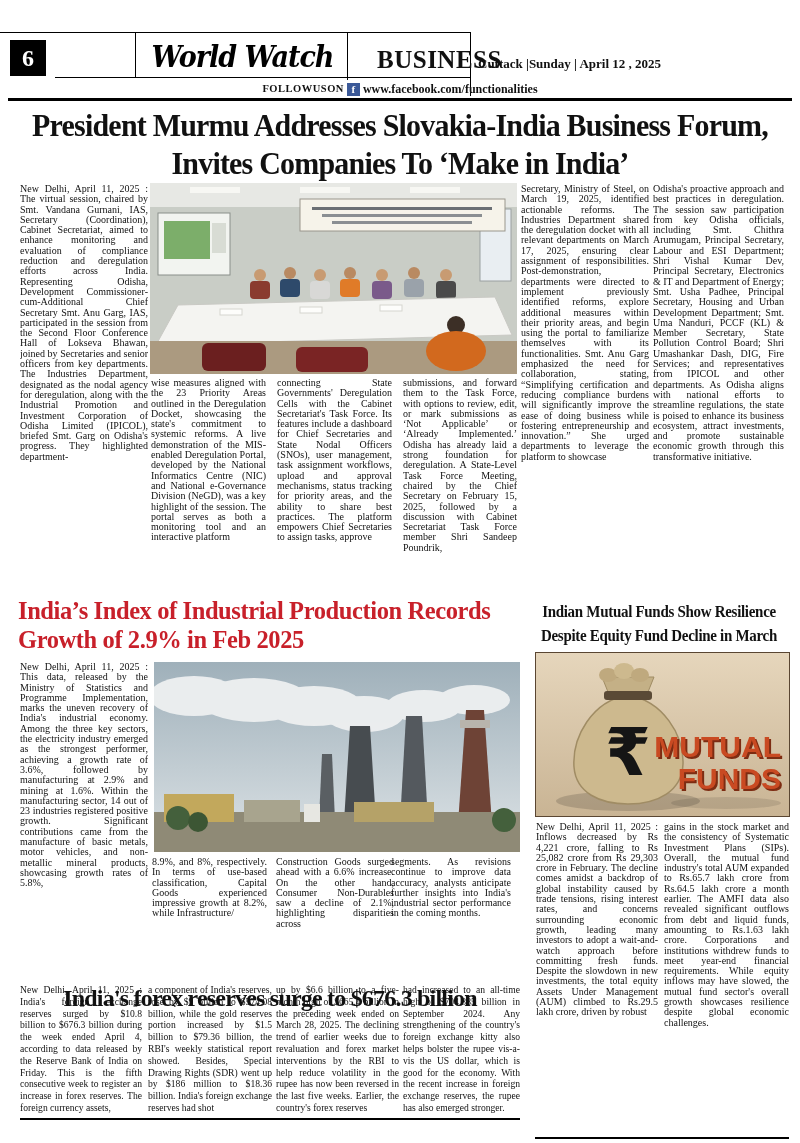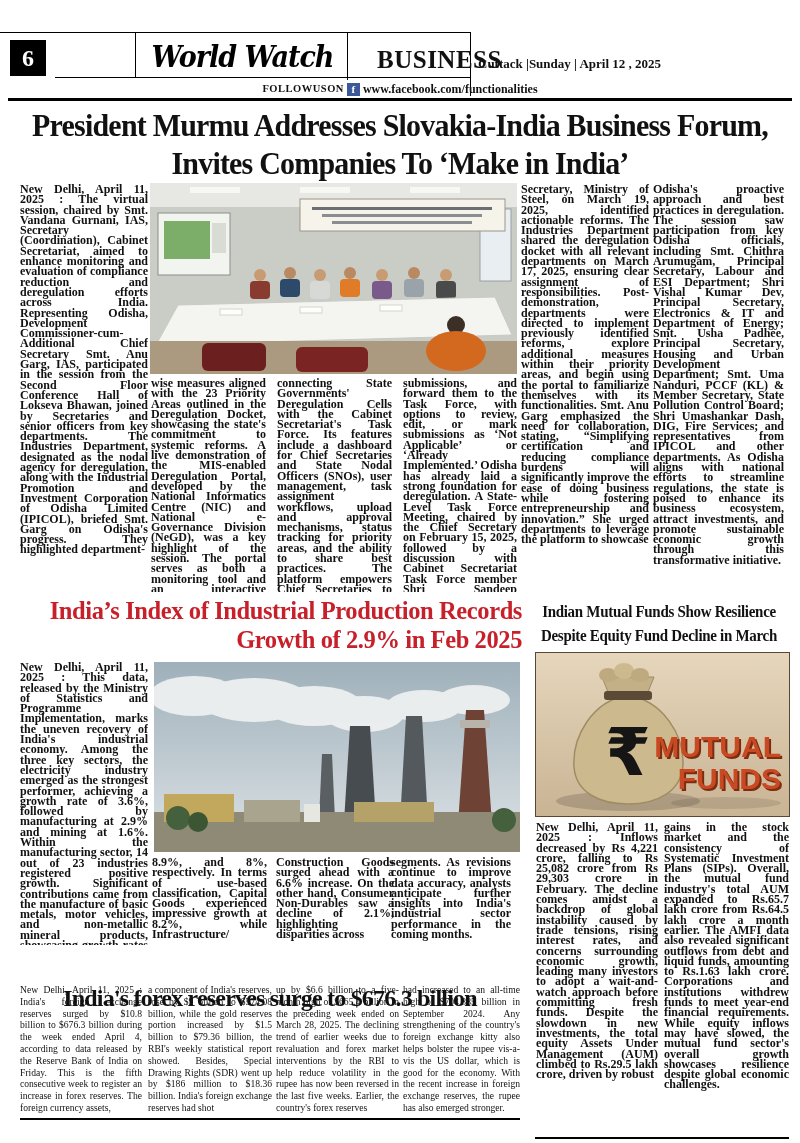--- a/index.html
+++ b/index.html
@@ -15,28 +15,28 @@
     font:bold 25px/28px "Liberation Serif",serif;letter-spacing:.5px;margin-left:28px;}
   .dateline{position:absolute;left:478px;top:56px;width:310px;font:bold 13px/16px "Liberation Serif",serif;}
   .followrow{position:absolute;left:0;top:80px;width:800px;text-align:center;font:bold 12px/16px "Liberation Serif",serif;}
   .followrow .fl{font:bold 10.5px/16px "Liberation Serif",serif;letter-spacing:.5px;vertical-align:middle;}
   .fbicon{display:inline-block;width:13px;height:13px;background:var(--facebook-blue,#3b5998);color:#fff;
     font:bold 11px/13px "Liberation Serif",serif;text-align:center;vertical-align:middle;margin:0 3px;}
   .followrow .url{vertical-align:middle;}
   
   .h1{position:absolute;left:20px;top:107px;width:760px;text-align:center;
     font:bold 30px/37px "Liberation Serif",serif;letter-spacing:-0.8px;transform:scaleY(1.04);}
-  .h2{position:absolute;left:18px;top:596px;width:504px;text-align:right;color:var(--headline-red,#c8202a);
+  .h2{position:absolute;left:18px;top:596px;width:504px;text-align:left;color:var(--headline-red,#c8202a);
     font:bold 24.5px/29px "Liberation Serif",serif;letter-spacing:-0.4px;}
   .h3{position:absolute;left:527px;top:600px;width:264px;text-align:center;
     font:bold 15px/21px "Liberation Serif",serif;letter-spacing:-0.3px;transform:scaleY(1.15);transform-origin:top;}
   .h4{position:absolute;left:20px;top:943px;width:500px;text-align:center;white-space:nowrap;
     font:bold 24px/30px "Liberation Serif",serif;letter-spacing:-0.8px;margin-top:40px;}
   
-  .col{position:absolute;font-size:12px;line-height:10.3px;text-align:justify;overflow:hidden;font-weight:bold;}
+  .col{position:absolute;font-size:10px;line-height:10.3px;text-align:justify;overflow:hidden;}
   .colfx{position:absolute;font-size:9.6px;line-height:11.8px;text-align:justify;overflow:hidden;}
   .photo{position:absolute;overflow:hidden;}
   .photo svg{display:block;}
   .photo3{border:1px solid #5a4632;}
 </style>
 </head>
 <body>
 
 <div class="page">
 

